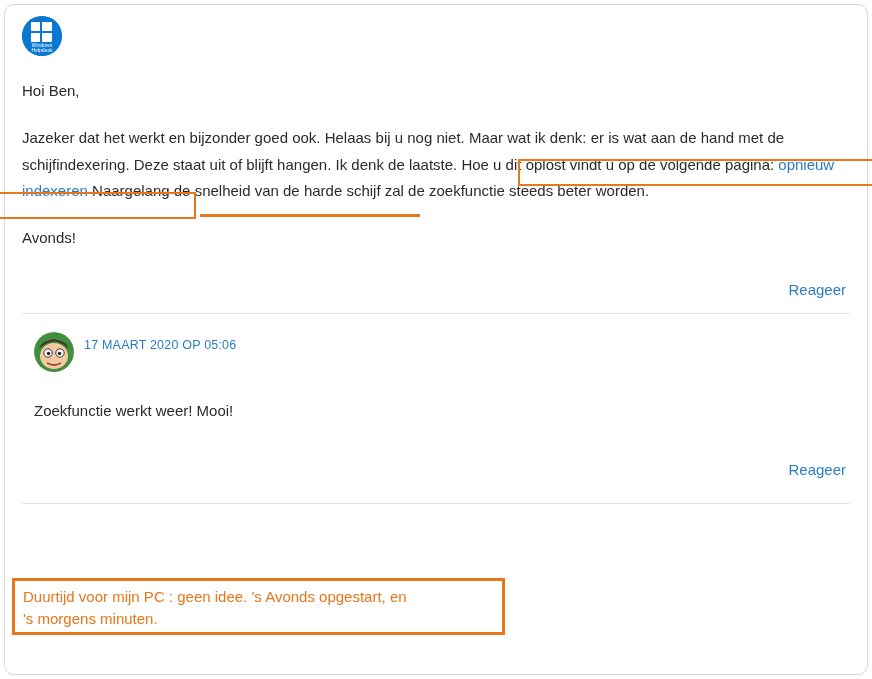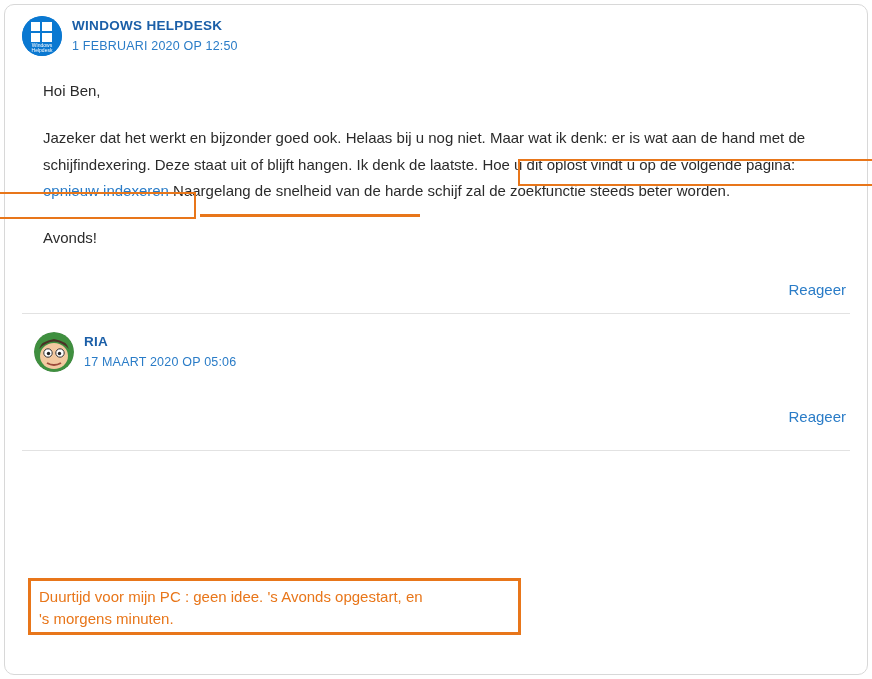--- a/index.html
+++ b/index.html
@@ -157,27 +157,23 @@
             <g transform="translate(9,6)">
               <rect x="0" y="0" width="9" height="9" fill="#ffffff"></rect>
               <rect x="11" y="0" width="10" height="9" fill="#ffffff"></rect>
               <rect x="0" y="11" width="9" height="9" fill="#ffffff"></rect>
               <rect x="11" y="11" width="10" height="9" fill="#ffffff"></rect>
             </g>
             <text x="20" y="31" font-family="Liberation Sans, sans-serif" font-size="5" fill="#ffffff" text-anchor="middle">Windows</text>
             <text x="20" y="36" font-family="Liberation Sans, sans-serif" font-size="5" fill="#ffffff" text-anchor="middle">Helpdesk</text>
           </svg>
         </div>
-        <div class="head-meta">
-          <div class="author">WINDOWS HELPDESK</div>
-          <div class="date">1 FEBRUARI 2020 OP 12:50</div>
-        </div>
-      </div>
-
-      <div class="body" style="margin-top:22px;margin-left:21px;">
+      </div>
+
+      <div class="body" style="margin-top:22px;">
         <p>Hoi Ben,</p>
         <div class="spacer"></div>
         <p><span>Jazeker dat het werkt en bijzonder goed ook. Helaas bij u nog niet. Maar wat ik denk: er is wat aan de hand met de schijfindexering. Deze staat uit of blijft hangen. Ik denk de laatste. Hoe u dit oplost vindt u op de volgende pagina: </span><a class="inline-link" href="#">opnieuw indexeren</a><span> Naargelang de snelheid van de harde schijf zal de zoekfunctie steeds beter worden.</span></p>
         <div class="spacer"></div>
         <p>Avonds!</p>
       </div>
 
       <div class="reply-row" style="margin-top:30px;">
         <a class="reply" href="#">Reageer</a>
       </div>
@@ -193,39 +189,39 @@
             <ellipse cx="20" cy="24" rx="14" ry="13" fill="#f2c9a0"></ellipse>
             <path d="M5 17 Q20 2 35 17 Q33 9 20 7 Q7 9 5 17 Z" fill="#4a3226"></path>
             <ellipse cx="14" cy="21" rx="4.2" ry="4.2" fill="#ffffff" stroke="#333" stroke-width="1"></ellipse>
             <ellipse cx="26" cy="21" rx="4.2" ry="4.2" fill="#ffffff" stroke="#333" stroke-width="1"></ellipse>
             <circle cx="14.5" cy="21.5" r="1.7" fill="#222"></circle>
             <circle cx="25.5" cy="21.5" r="1.7" fill="#222"></circle>
             <path d="M13 31 Q20 35 27 31" stroke="#9c4a3a" stroke-width="2" fill="none"></path>
           </svg>
         </div>
         <div class="head-meta">
-          <div class="author">RIA</div>
           <div class="date">17 MAART 2020 OP 05:06</div>
         </div>
       </div>
 
       <div class="body" style="margin-top:26px; padding-left:20px;">
+        <p style="margin-top:4px;">Zoekfunctie werkt weer! Mooi!</p>
       </div>
 
       <div class="reply-row" style="margin-top:36px;">
         <a class="reply" href="#">Reageer</a>
       </div>
     </div>
 
     <div class="divider" style="margin-top:24px;"></div>
   </div>
 
   <div class="hl hl-open-right" style="left:518px; top:159px; width:358px; height:27px;"></div>
 
   <div class="hl hl-open-left" style="left:-4px; top:192px; width:200px; height:27px;"></div>
 
   <div class="hl-underline" style="left:200px; top:214px; width:220px;"></div>
 
-  <div class="boxed-note" style="left:28px; top:578px; width:493px; height:57px;">
+  <div class="boxed-note" style="left:12px; top:578px; width:493px; height:57px;">
     <div class="orange-text">Duurtijd voor mijn PC : geen idee. 's Avonds opgestart, en</div>
     <div class="orange-text">'s morgens minuten.</div>
   </div>
 </div>
 
 </body></html>

